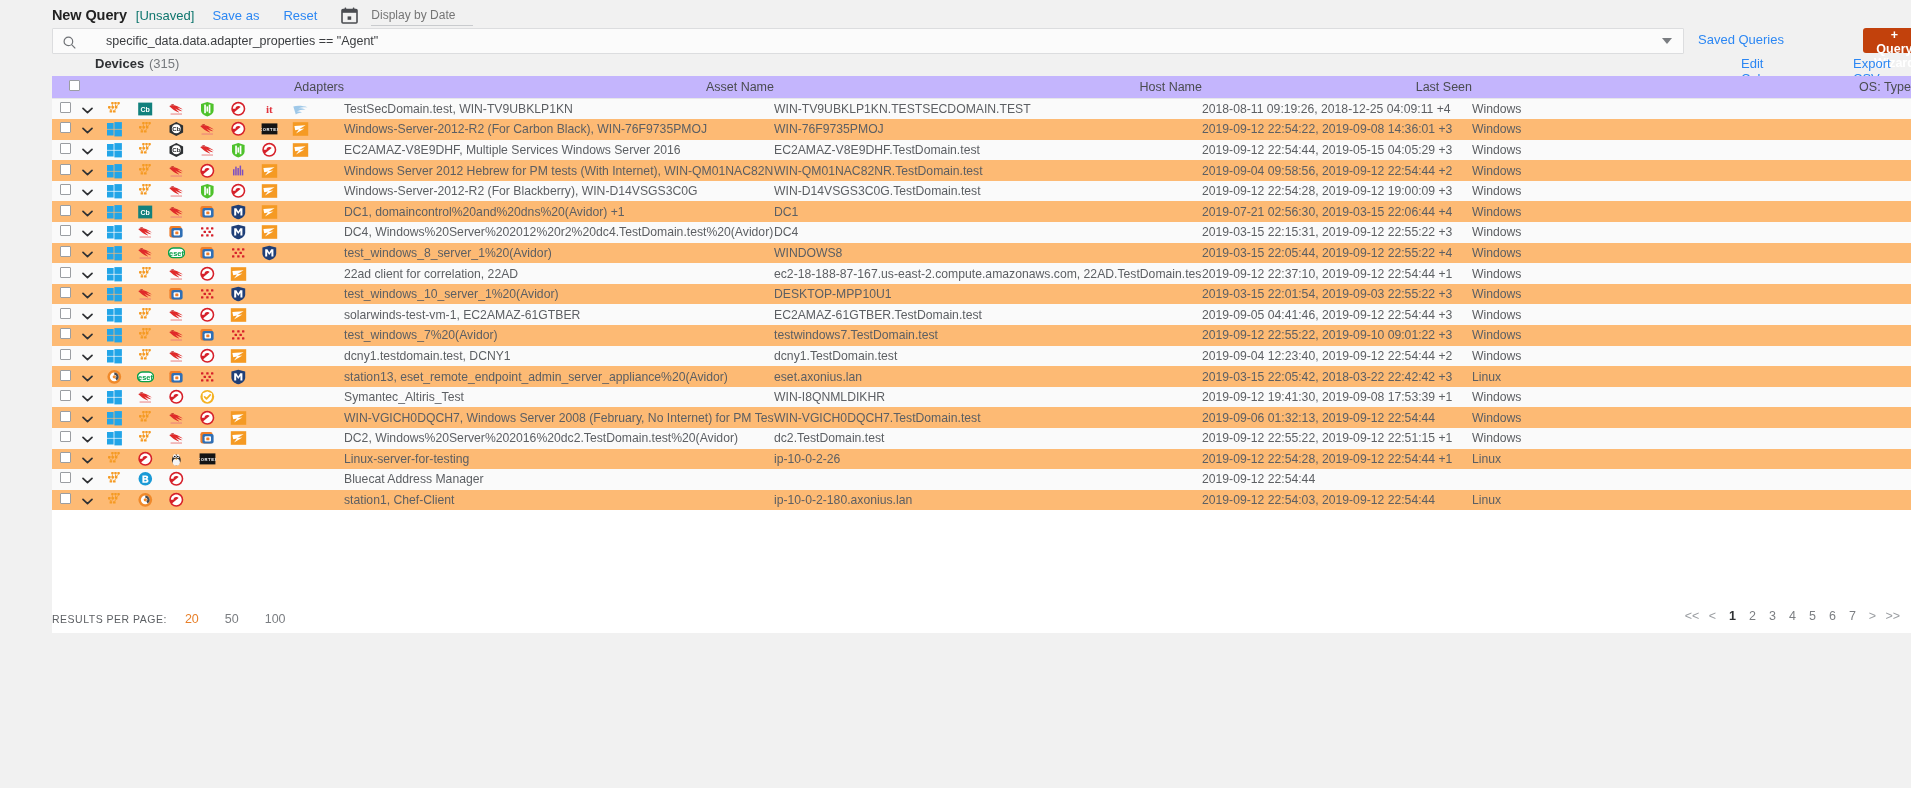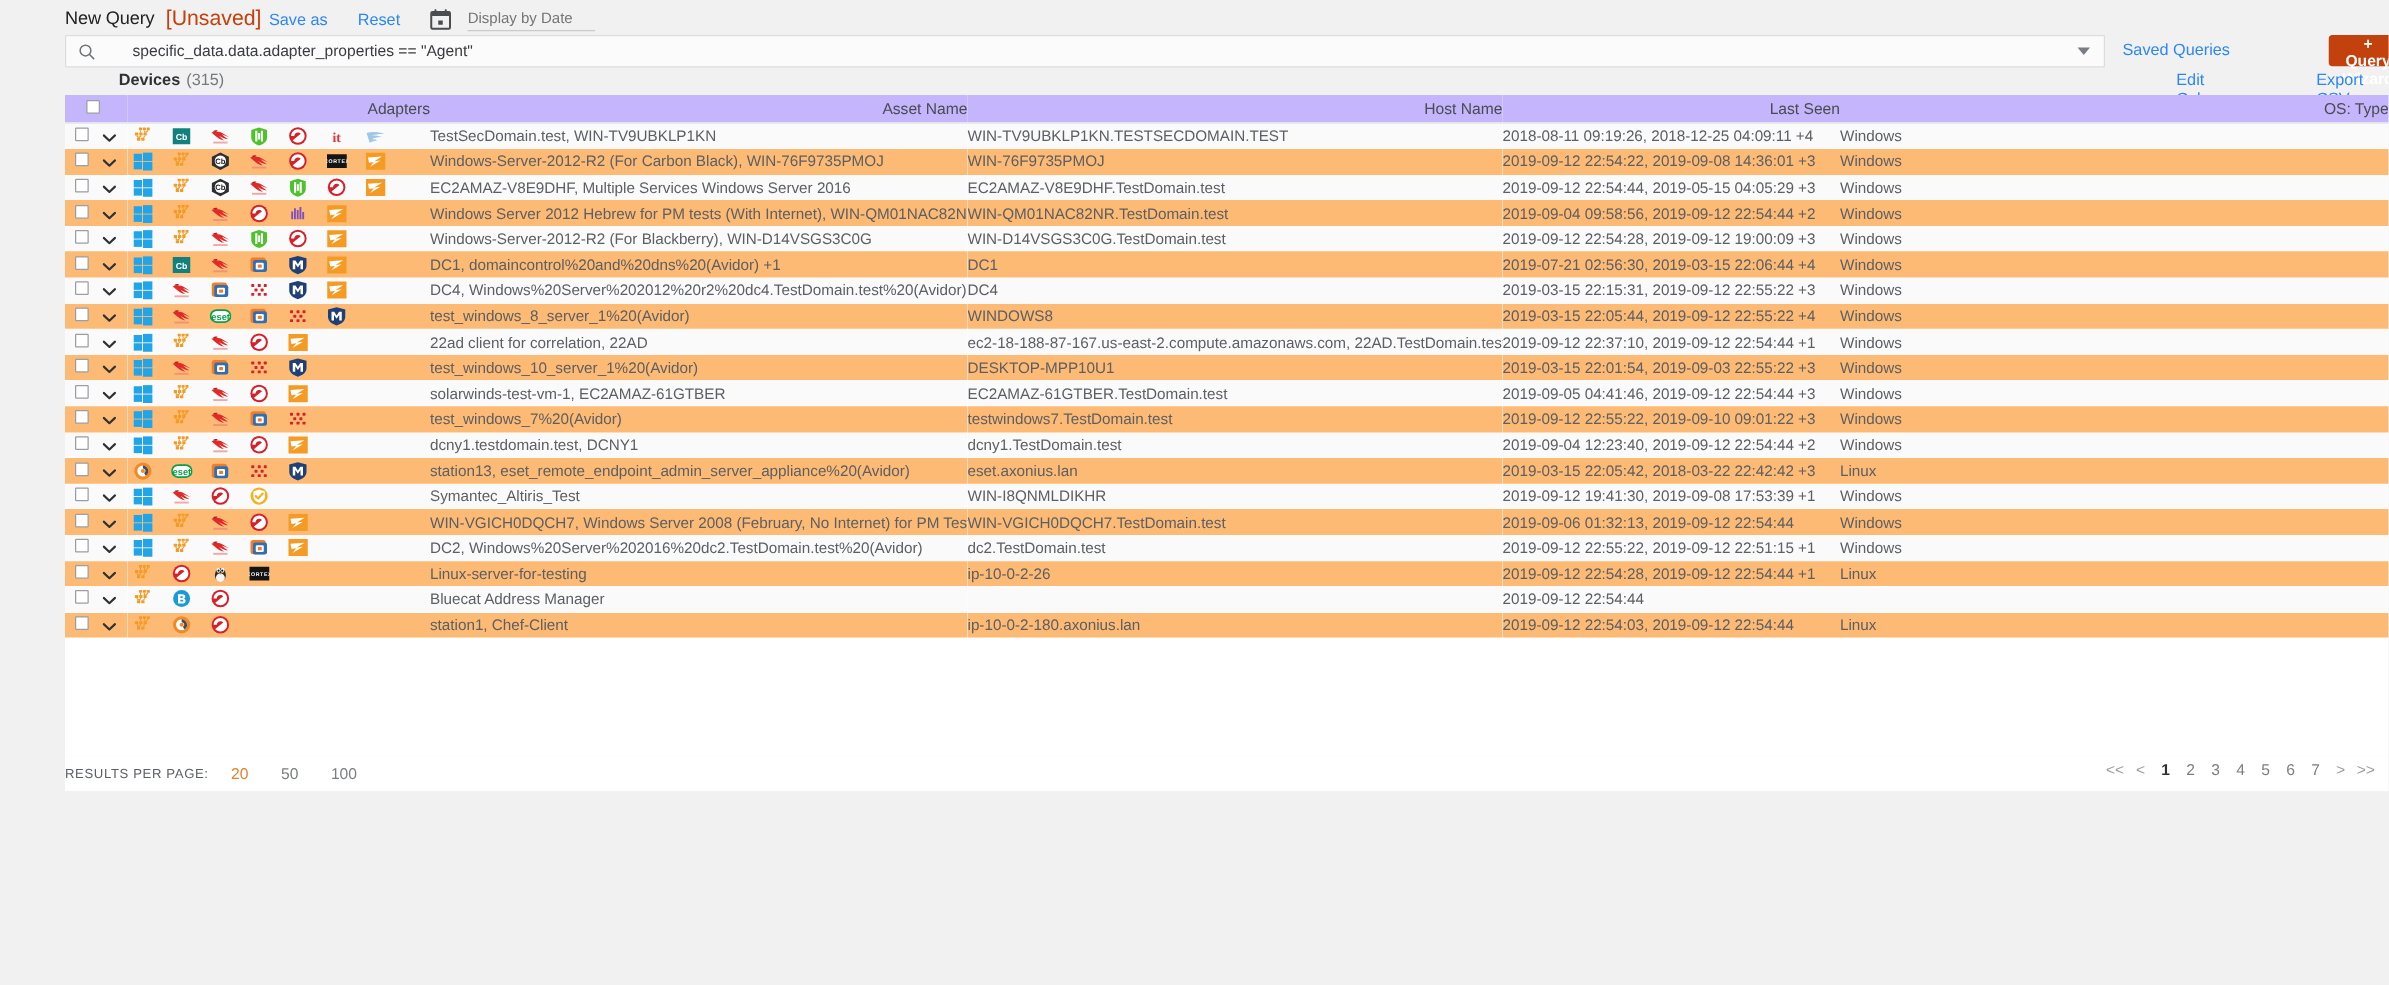--- a/index.html
+++ b/index.html
@@ -20,25 +20,25 @@
 
   
   .queryhead {
     position: absolute; left: 0; top: 0;
     width: 1911px; height: 30px;
     display: flex; align-items: center;
     padding-left: 52px;
     background: #f1f1f1;
   }
   .q-title {
-    font-size: 14.5px; font-weight: normal; color: #222;
+    font-size: 14.5px; font-weight: bold; color: #222;
     margin-right: 9px; letter-spacing: -0.1px;
   }
   .q-unsaved {
-    font-size: 17px; color: #c2410c; margin-right: 6px;
+    font-size: 13px; color: #0f766e; margin-right: 18px;
   }
   .q-link {
     font-size: 13px; color: #2c87f3; margin-right: 24px; cursor: pointer;
   }
   .cal-icon {
     width: 17px; height: 17px; margin-right: 13px; position: relative; top:0px;
   }
   .disp-wrap { position: relative; }
   .disp-input {
     font-size: 12px; color: #14532d;

